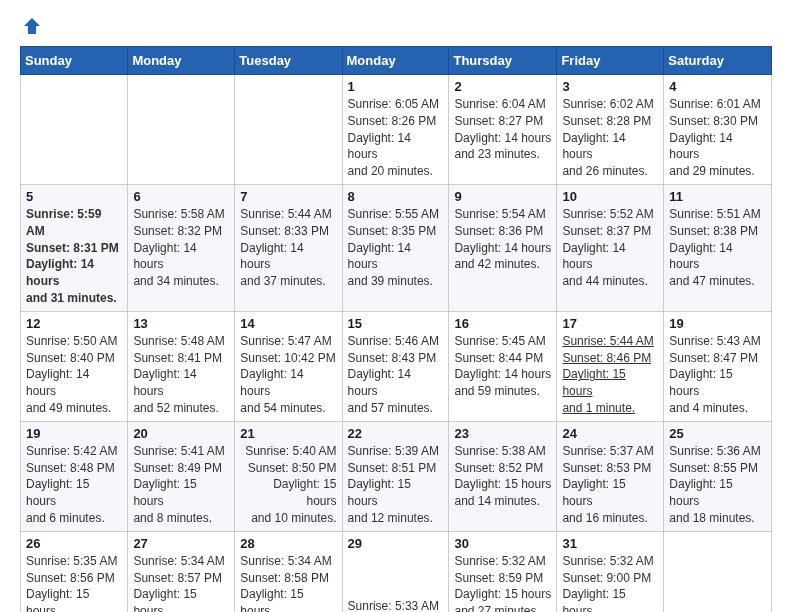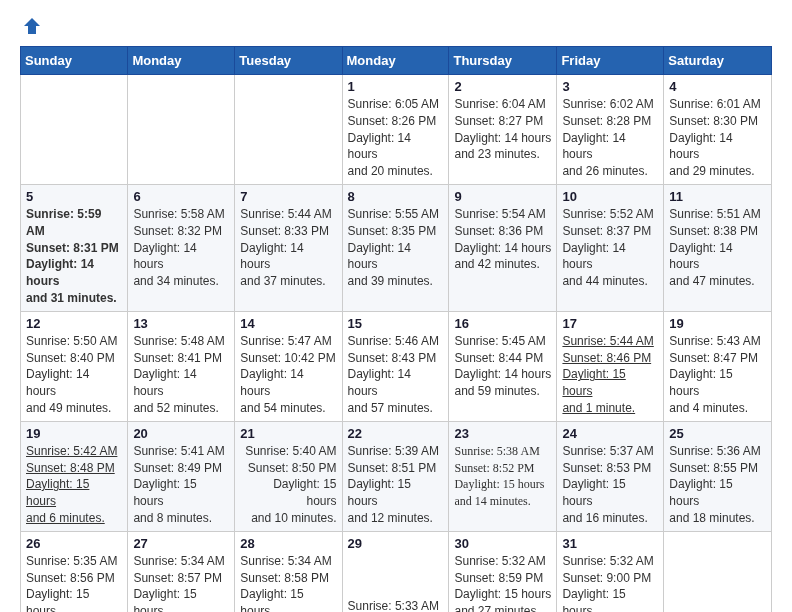--- a/index.html
+++ b/index.html
@@ -264,21 +264,21 @@
             <div class="day-number">19</div>
             <div class="day-info" style="white-space: pre-line;">Sunrise: 5:43 AM
 Sunset: 8:47 PM
 Daylight: 15 hours
 and 4 minutes.</div>
           </td>
         </tr>
         <tr>
           <td>
             <div class="day-number">19</div>
-            <div class="day-info" style="white-space: pre-line; text-decoration: underline;">Sunrise: 5:42 AM
+            <div class="day-info" style="white-space: pre-line;">Sunrise: 5:42 AM
 Sunset: 8:48 PM
 Daylight: 15 hours
 and 6 minutes.</div>
           </td>
           <td>
             <div class="day-number">20</div>
             <div class="day-info" style="white-space: pre-line;">Sunrise: 5:41 AM
 Sunset: 8:49 PM
 Daylight: 15 hours
 and 8 minutes.</div>
@@ -292,21 +292,21 @@
           </td>
           <td>
             <div class="day-number">22</div>
             <div class="day-info" style="white-space: pre-line;">Sunrise: 5:39 AM
 Sunset: 8:51 PM
 Daylight: 15 hours
 and 12 minutes.</div>
           </td>
           <td>
             <div class="day-number">23</div>
-            <div class="day-info" style="white-space: pre-line; font-family: Liberation Serif, serif;">Sunrise: 5:38 AM
+            <div class="day-info" style="white-space: pre-line;">Sunrise: 5:38 AM
 Sunset: 8:52 PM
 Daylight: 15 hours
 and 14 minutes.</div>
           </td>
           <td>
             <div class="day-number">24</div>
             <div class="day-info" style="white-space: pre-line;">Sunrise: 5:37 AM
 Sunset: 8:53 PM
 Daylight: 15 hours
 and 16 minutes.</div>

